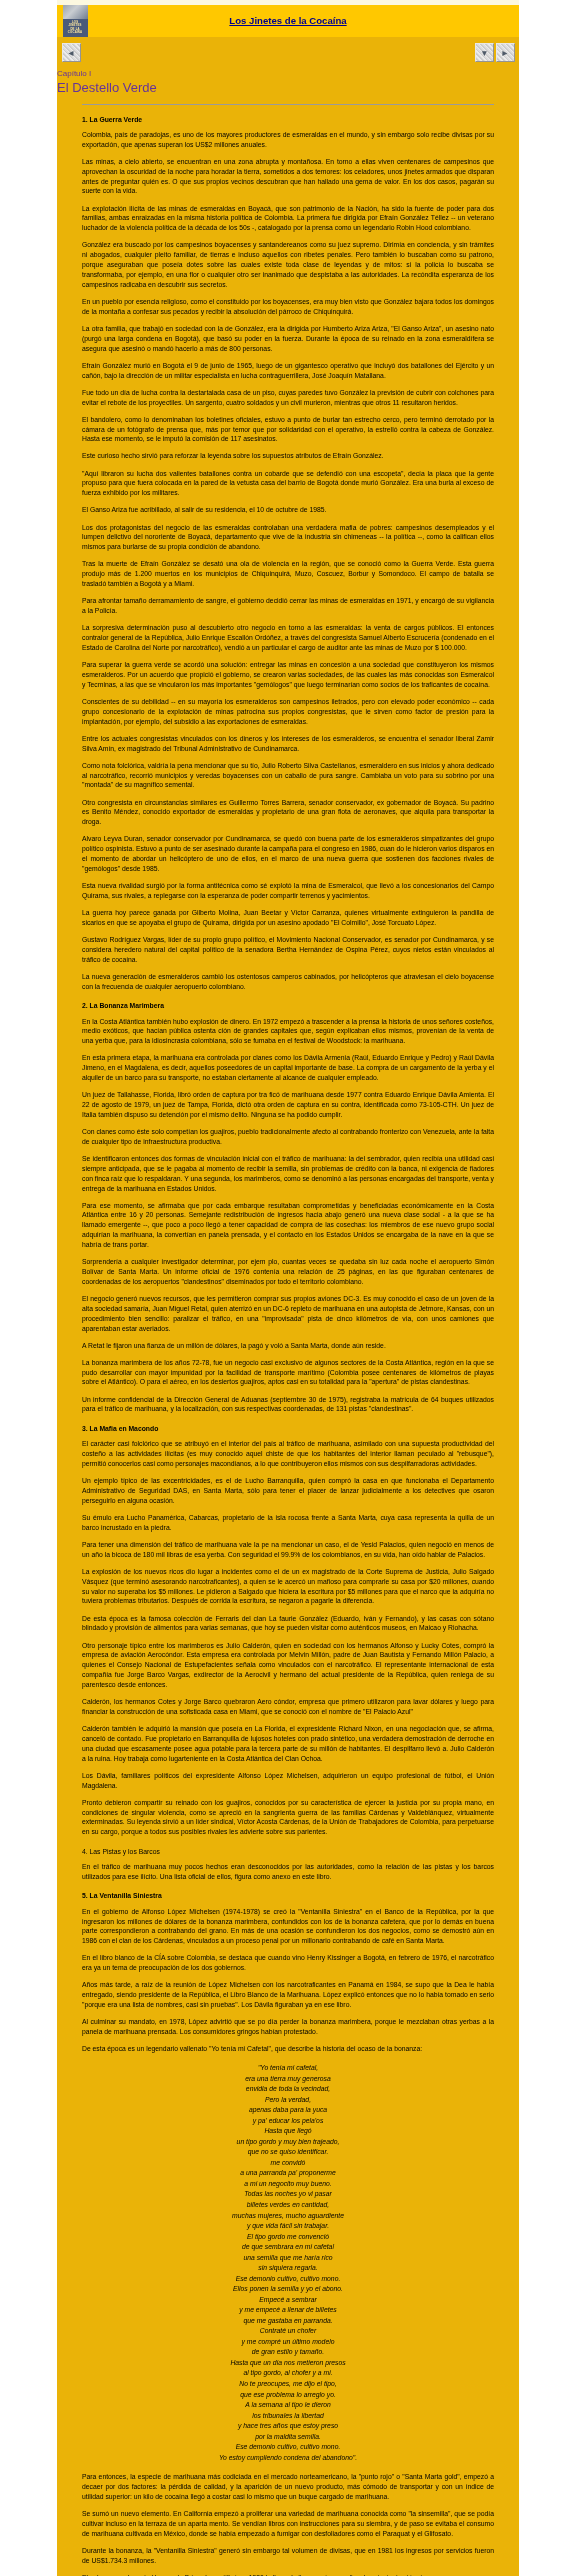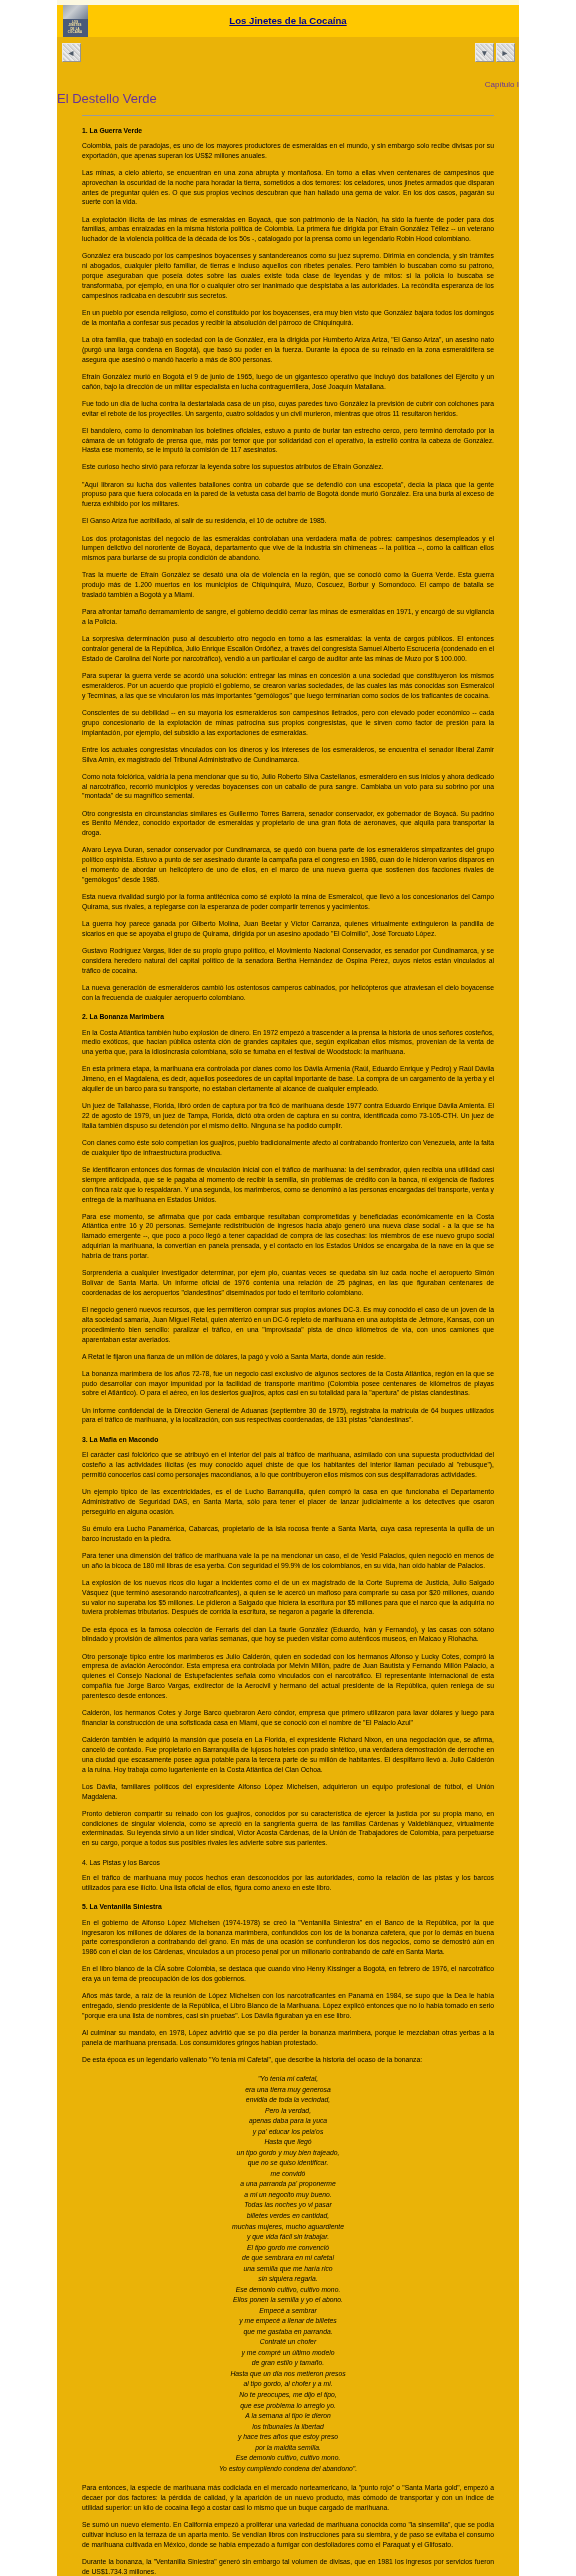--- a/index.html
+++ b/index.html
@@ -11,21 +11,21 @@
   .cover-art { height:14.6px; background:linear-gradient(135deg,#9aa3ad 0%,#c9cdd2 40%,#6f7c90 100%); }
   .cover-text { flex:1; display:flex; flex-direction:column; align-items:center; justify-content:center; }
   .cover-line { font-size:2.8px; line-height:3.4px; color:#ffe9a0; font-weight:bold; letter-spacing:0.2px; }
   .site-title { color:#00008b; font-weight:bold; font-size:9.6px; text-decoration:underline; cursor:pointer; }
   .nav-row { display:flex; justify-content:space-between; align-items:center; padding:6.8px 4.5px 2.3px 4.5px; }
   .nav-group { display:flex; gap:1.7px; }
   .nav-btn { width:17px; height:17px; border:1.1px outset #e8e8e8;
     background:repeating-linear-gradient(45deg,#ececec 0 1.1px,#cdcdcd 1.1px 2.3px,#dedede 2.3px 3.4px);
     display:flex; align-items:center; justify-content:center;
     color:#4e5a68; font-size:8.4px; line-height:1; cursor:pointer; user-select:none; }
-  .chapter-kicker { text-align:right; color:#663399; font-size:8px; margin:15px 0 0 0; }
+  .chapter-kicker { text-align:left; color:#663399; font-size:8px; margin:4px 0 0 0; }
   .chapter-title { text-align:left; color:#663399; font-size:13px; font-weight:normal; margin:2.3px 0 9px 0; }
   main { padding:0 25px; }
   main hr, .footer-wrap hr { border:none; border-top:0.6px solid #9a9a9a; margin:8px 0; }
   main p { text-align:justify; line-height:1.45; margin:7.3px 0; }
   .section-heading { font-size:6.8px; font-weight:bold; margin:10.7px 0 7.3px 0; }
   .section-heading.normal { font-weight:normal; }
   .poem { text-align:center; font-style:italic; margin:9px 0; }
   .poem-line { line-height:1.55; }
   .footer-wrap { padding:0 25px; margin-top:12.4px; }
 </style>

